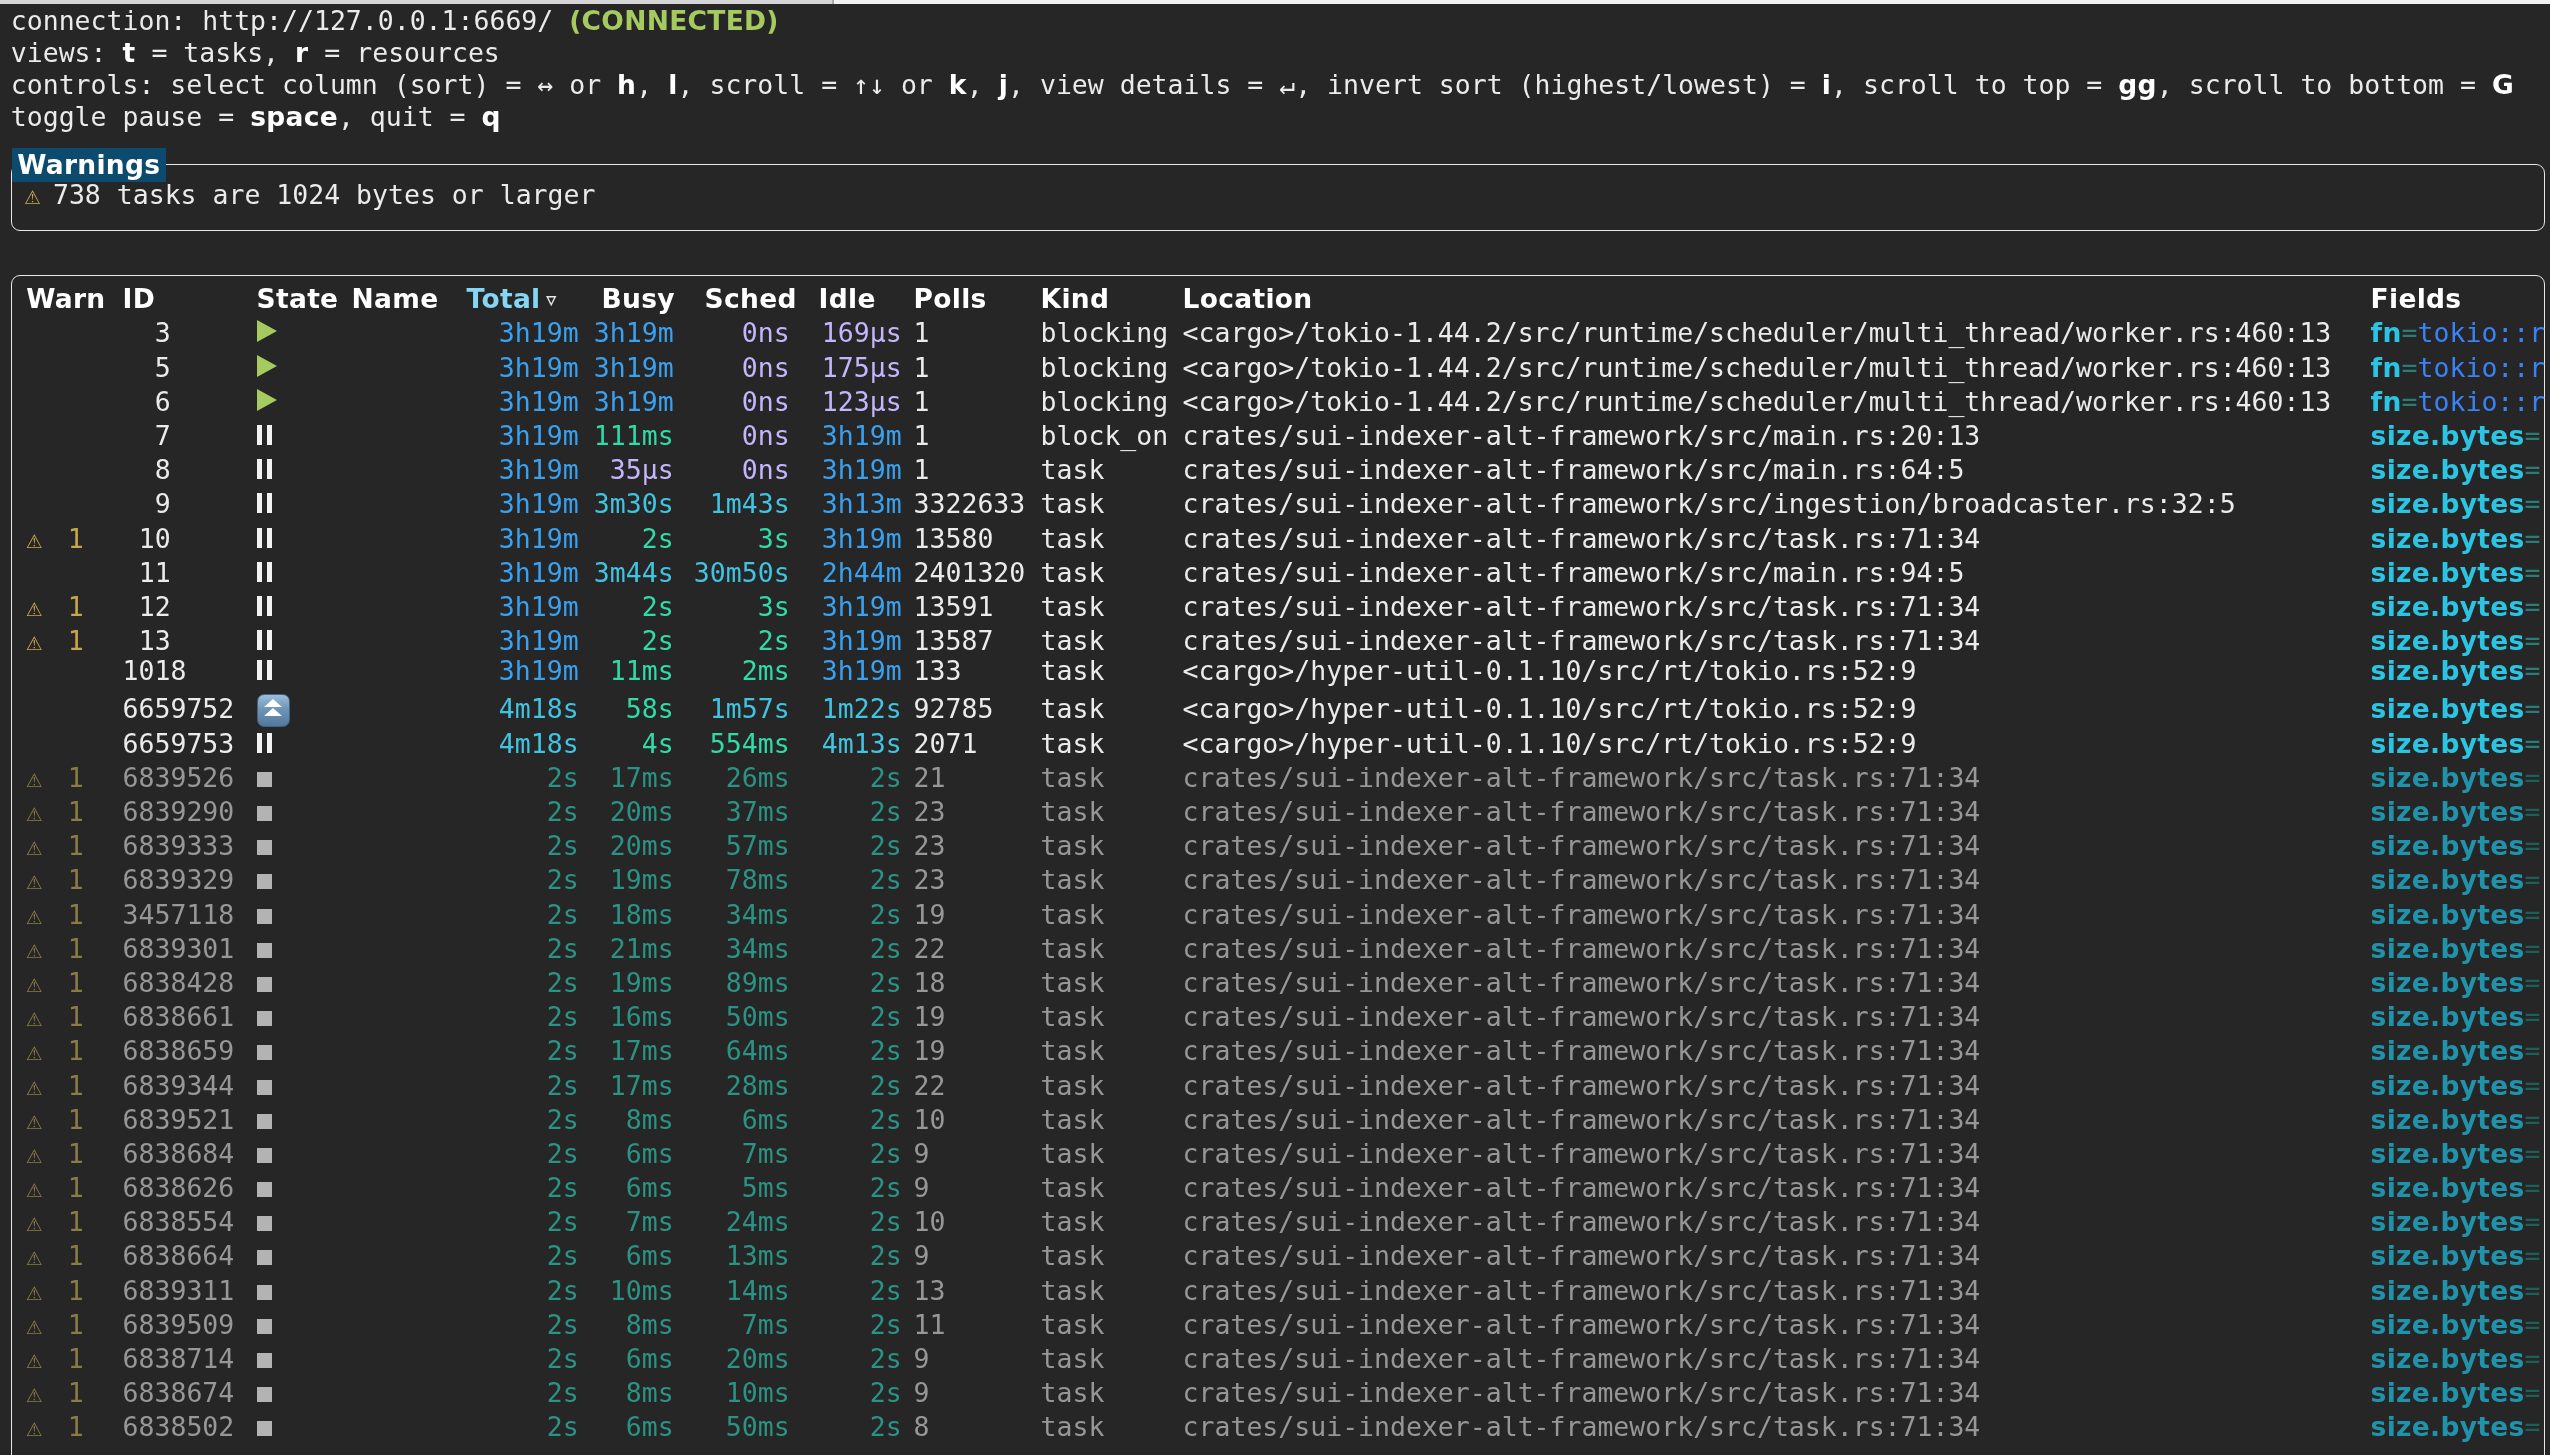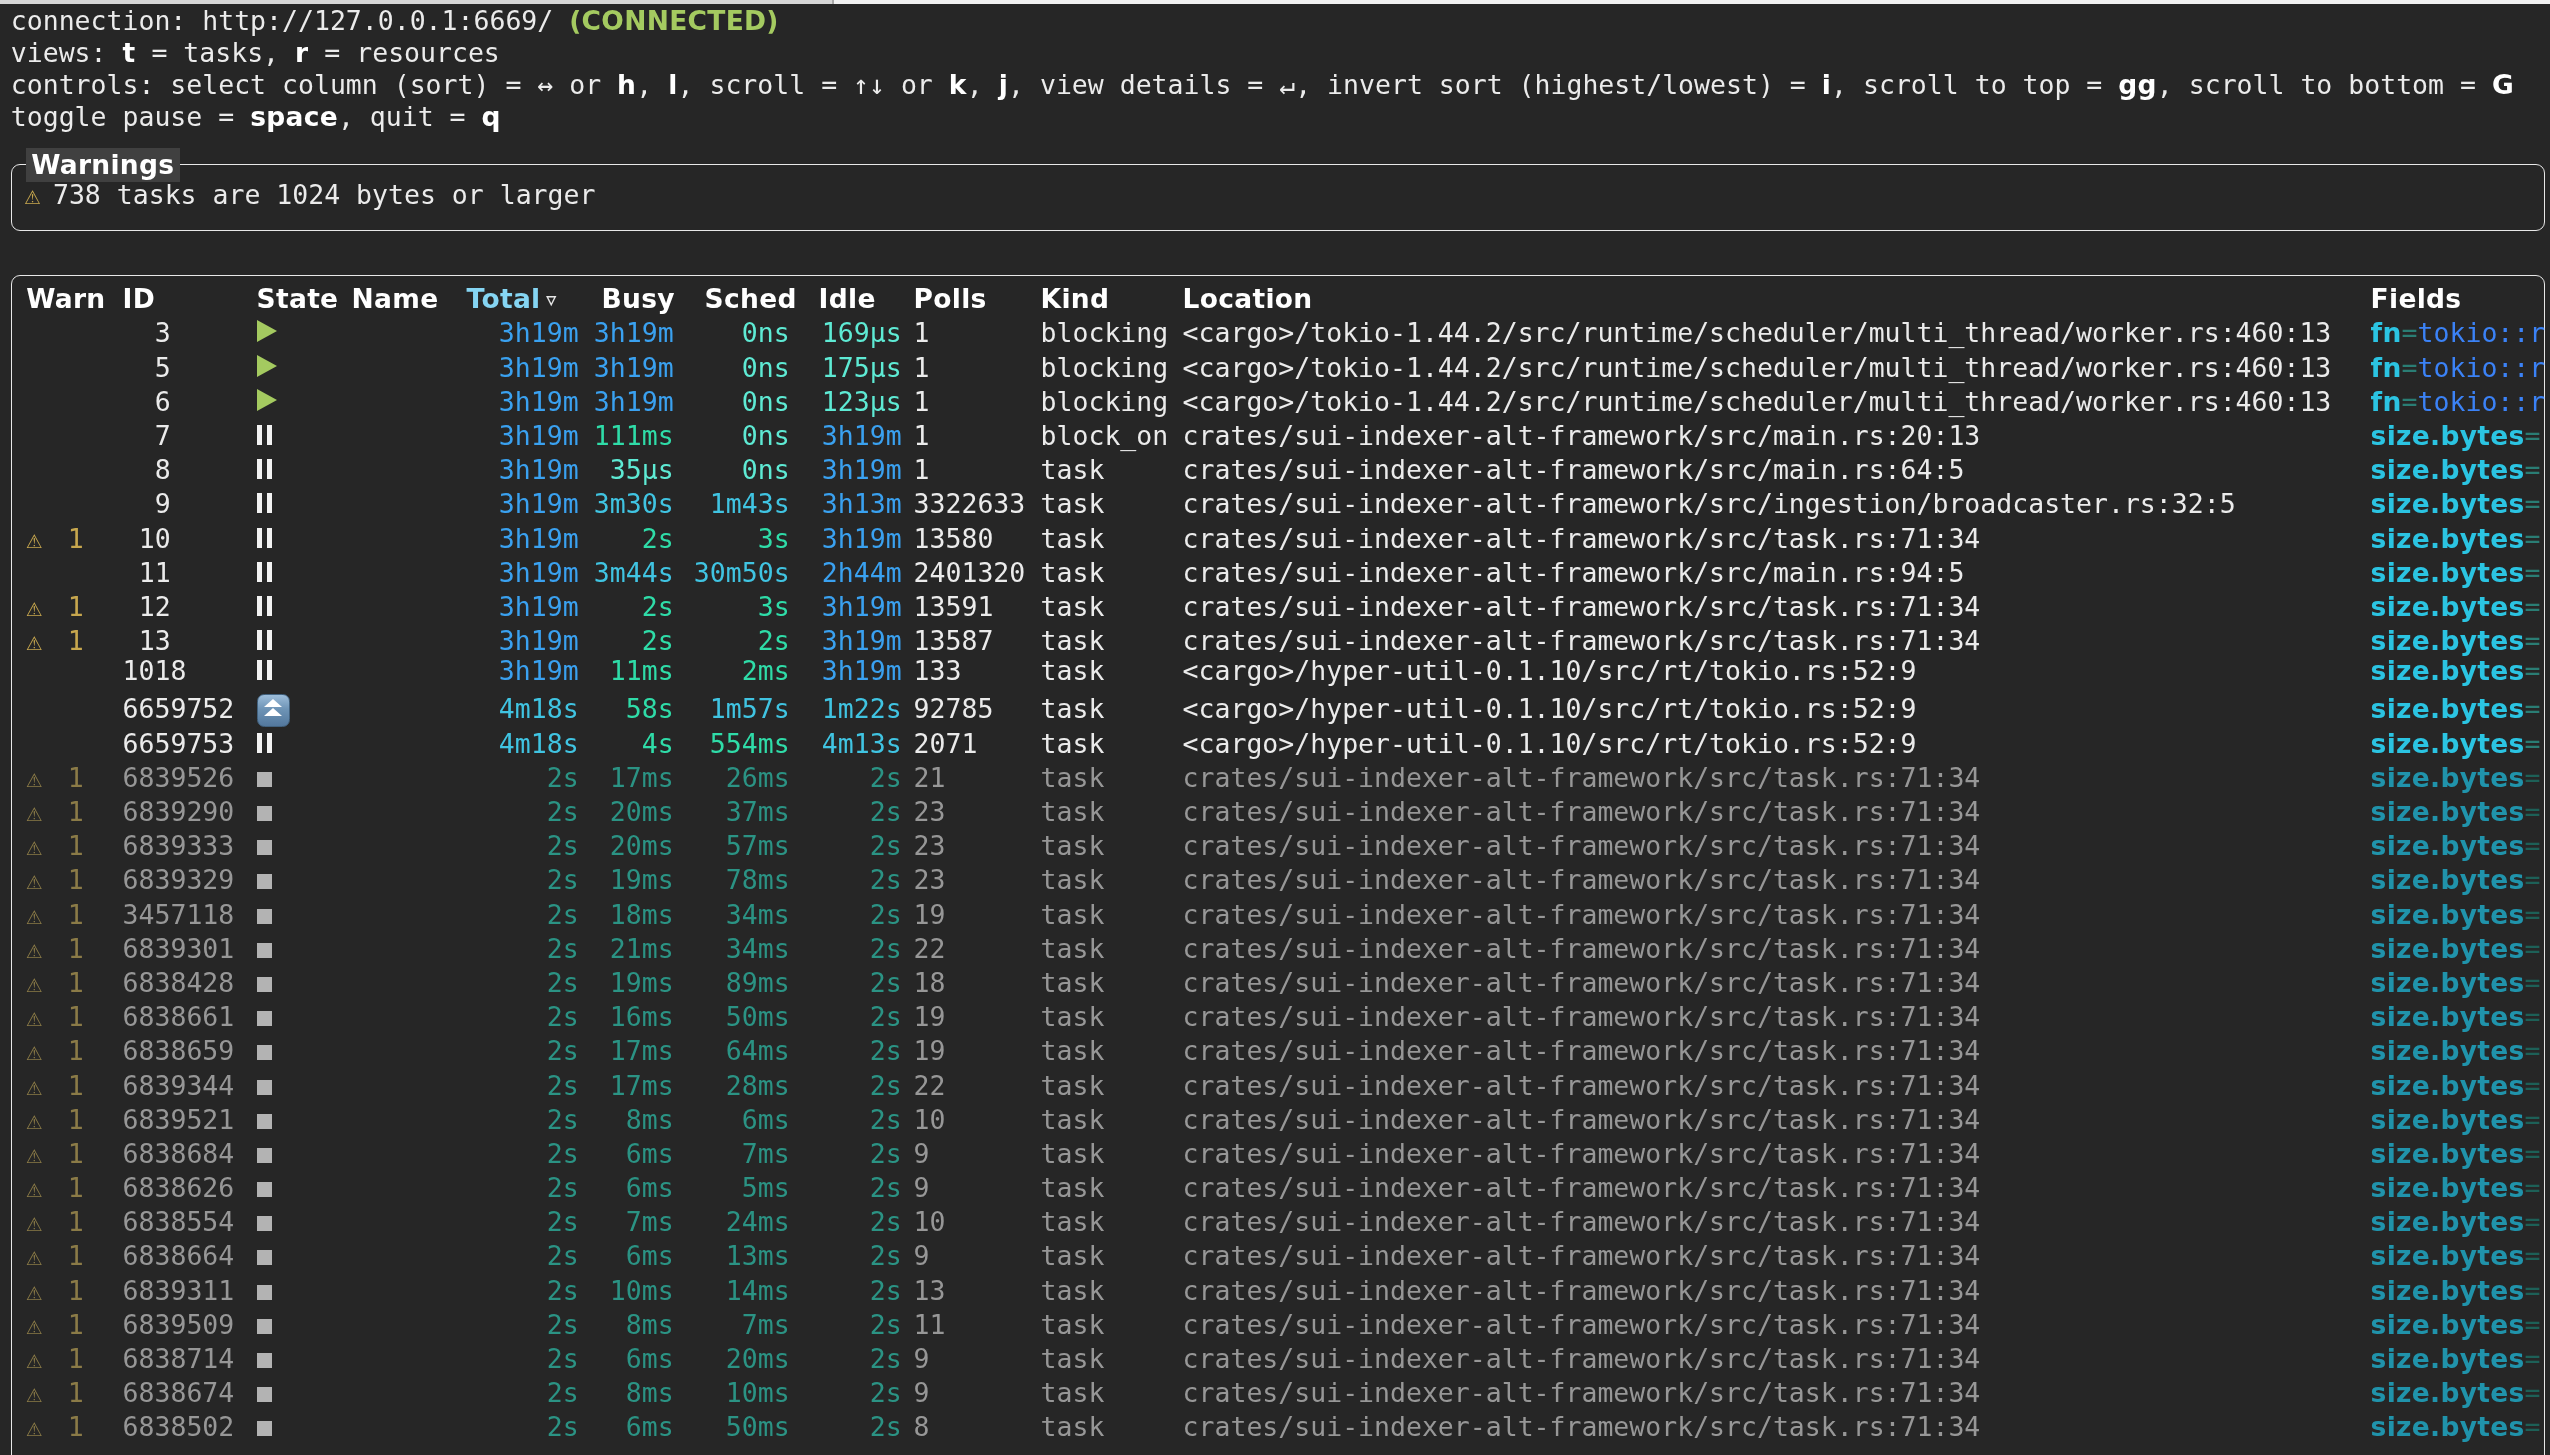--- a/index.html
+++ b/index.html
@@ -14,21 +14,21 @@
   
   #strip{position:absolute;top:0;left:0;right:0;height:3.6px;background:#d6d6d6}
   #strip2{position:absolute;top:0;left:832px;right:0;height:3.6px;background:#f1f1f1;border-left:2.7px solid #a8a8a8}
   
   #hdr{position:absolute;top:4.5px;left:10.8px;right:0;overflow:hidden}
   #hdr div{white-space:pre;height:32px}
   
   .box{position:absolute;left:10.8px;right:5.4px;border:1.8px solid #e8e8e8;border-radius:9px;background:transparent}
   #warnbox{top:164px;height:65px}
   #taskbox{top:275px;height:1202px}
-  .boxtitle{position:absolute;top:-17px;left:14px;background:#404040;padding:0 5.4px;display:flex;align-items:center;line-height:34px;white-space:pre}
+  .boxtitle{position:absolute;top:-17px;left:0;background:#0c4a6e;padding:0 5.4px;display:flex;align-items:center;line-height:34px;white-space:pre}
   #warnrow{position:absolute;top:14.4px;left:12.6px;white-space:pre;display:flex;align-items:center}
   #warnrow .wicon{margin-right:12.6px}
   #tasktitle span{margin-right:0}
   #tasktitle .gap{width:10.8px;display:inline-block}
   
   .i-play{display:inline-block;width:0;height:0;border-left:20.6px solid #a4ca60;border-top:11.7px solid transparent;border-bottom:11.7px solid transparent}
   .i-pause{display:inline-block;width:5.4px;height:20px;background:#f2f2f2;box-shadow:10px 0 0 #f2f2f2;margin-right:11.7px}
   .i-pause.small{height:18px}
   .i-stop{display:inline-block;width:15.3px;height:15.3px;background:#b3b3b3}
   .i-sched{display:inline-block;position:relative;width:31px;height:31px;border-radius:7.2px;
@@ -60,21 +60,21 @@
   .c-loc{left:1169px;width:1180px}
   .c-fields{left:2357px;width:179px;overflow:hidden}
   #thead .c-total{left:453px;width:135px;text-align:left}
   #thead .c-id{text-align:left}
   #thead .c-warnnum,#thead .c-busy,#thead .c-sched,#thead .c-idle{text-align:left}
   #thead .c-busy{left:588px}#thead .c-sched{left:691px}#thead .c-idle{left:805px}
   
   .dur-h{color:#3aa1f0}
   .dur-m{color:#40c4e2}
   .dur-s,.dur-ms{color:#2fdca8}
-  .dur-us,.dur-ns{color:#5eead4}
+  .dur-us,.dur-ns{color:#c4b5fd}
   
   .k-fname{font-family:"DejaVu Sans",sans-serif;font-weight:700;color:#2bc4e2;letter-spacing:0.3px}
   .k-eq{color:#2a7d74}
   .k-fval{color:#3b82f6}
   
   .trow.dim{color:#979797}
   .dim .dur-s,.dim .dur-ms{color:#2b9384}
   .dim .k-fname{color:#2093ab}
   .dim .k-eq{color:#1d6057}
   .dim .k-warn{color:#8b7b47}

